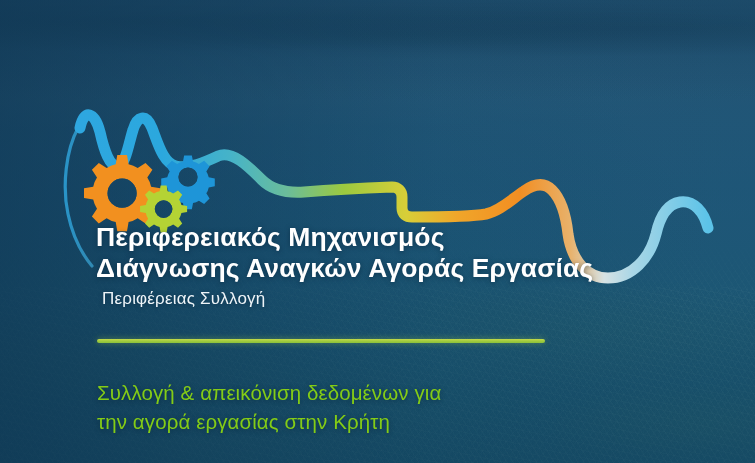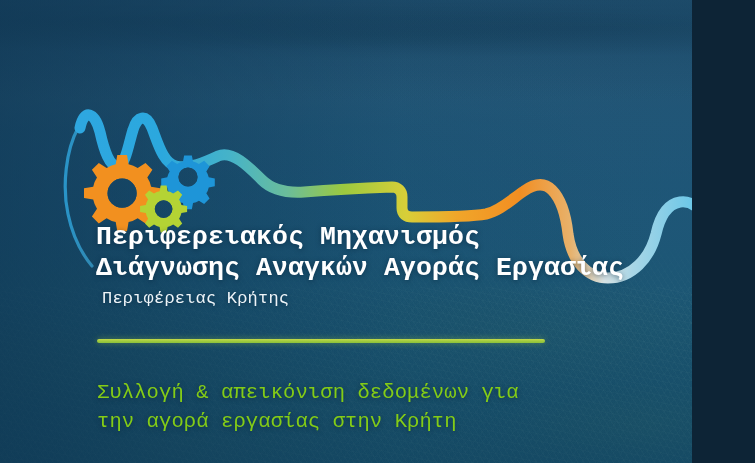--- a/index.html
+++ b/index.html
@@ -3,24 +3,24 @@
 <meta charset="utf-8">
 <title>Περιφερειακός Μηχανισμός Διάγνωσης Αναγκών Αγοράς Εργασίας</title>
 <style>
   html, body {
     margin: 0;
     padding: 0;
     background: #0d2436;
   }
   #banner {
     position: relative;
-    width: 692px;
+    width: 755px;
     height: 463px;
     overflow: hidden;
-    font-family: Liberation Mono, monospace;
+    font-family: Liberation Sans, sans-serif;
     background: #1d5578;
   }
 
   
   .bg-layer { position: absolute; inset: 0; }
 
   
   .bg-base {
     background: linear-gradient(to bottom,
       #2d5b79 0%,
@@ -269,21 +269,21 @@
         <div style="position:absolute;inset:0;background:linear-gradient(to bottom,#2d5b79 0%,#2a5a7a 12%,#275a7b 26%,#23587a 40%,#215878 55%,#1f5773 70%,#1d5570 85%,#1c5470 100%);"></div>
         <div style="position:absolute;inset:0;background:radial-gradient(80% 70% at 30% 55%, rgba(18,70,104,.38) 0%, rgba(18,70,104,0) 80%), linear-gradient(to bottom, rgba(26,78,112,.55) 0%, rgba(24,84,116,.42) 45%, rgba(22,86,112,.50) 100%);"></div>
         <div style="position:absolute;inset:0;background:linear-gradient(to right, rgba(14,52,80,.62) 0%, rgba(14,52,80,.34) 26%, rgba(14,52,80,.04) 58%, rgba(14,52,80,0) 100%);"></div>
       </div>
     </foreignObject>
   </svg>
 
   <div class="text-block">
     <h1 class="title">Περιφερειακός Μηχανισμός
 Διάγνωσης Αναγκών Αγοράς Εργασίας</h1>
-    <div class="subtitle">Περιφέρειας Κρήτης</div>
+    <div class="subtitle">Περιφέρειας Συλλογή</div>
   </div>
 
   <div class="divider"></div>
 
   <p class="tagline">Συλλογή &amp; απεικόνιση δεδομένων για
 την αγορά εργασίας στην Κρήτη</p>
 
 </div>
 
 </body></html>

